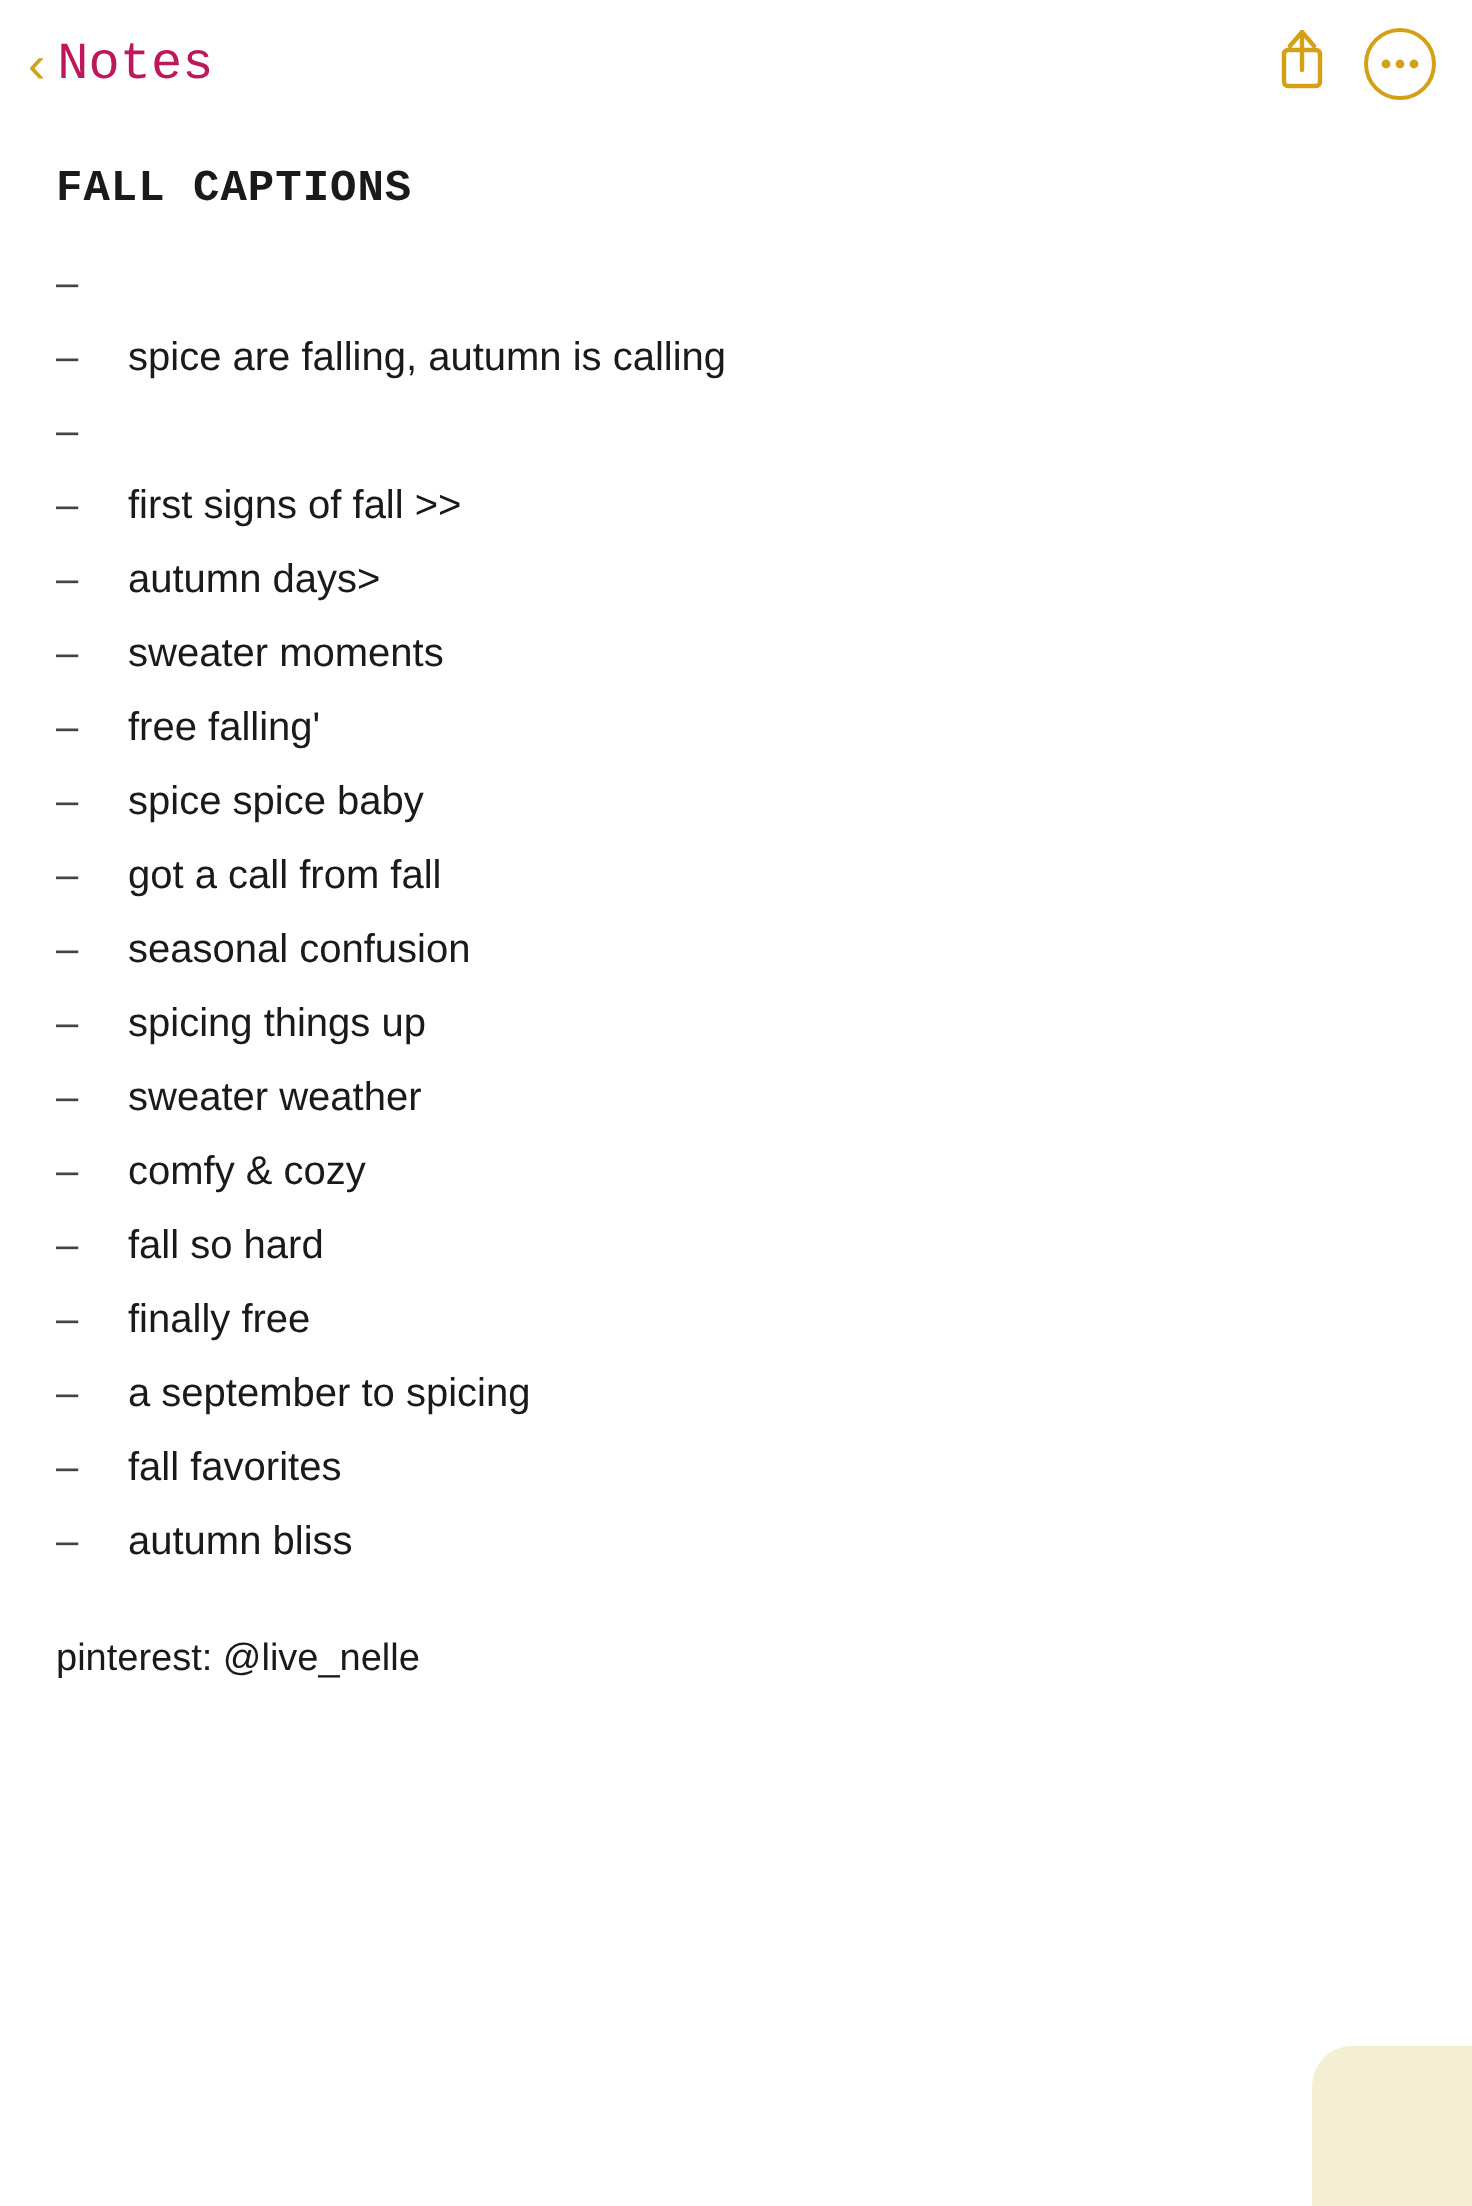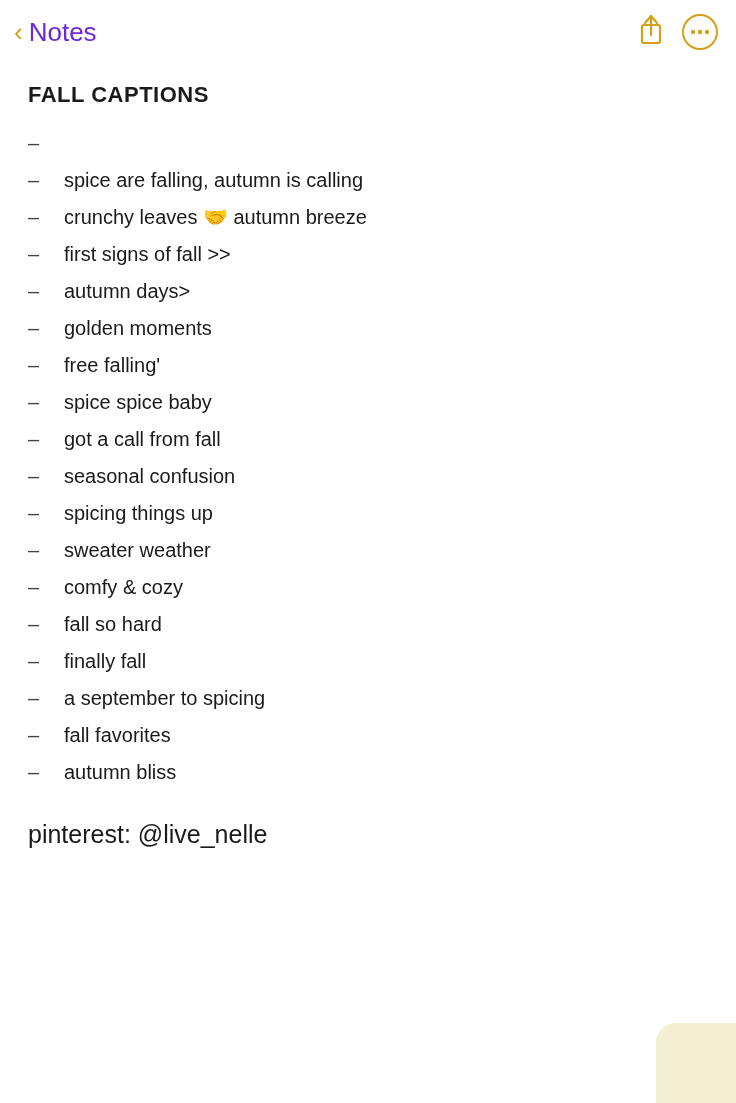--- a/index.html
+++ b/index.html
@@ -33,23 +33,24 @@
 
     .nav-back-chevron {
       color: #d4a017;
       font-size: 26px;
       font-weight: 300;
       line-height: 1;
       margin-right: 2px;
     }
 
     .nav-title {
-      color: #6d28d9;
+      color: #be185d;
       font-size: 26px;
       font-weight: 400;
+      font-family: Liberation Mono, monospace;
     }
 
     .nav-right {
       display: flex;
       align-items: center;
       gap: 18px;
     }
 
     .nav-icon {
       color: #d4a017;
@@ -74,20 +75,21 @@
     .note-content {
       padding: 22px 28px 40px 28px;
     }
 
     .note-title {
       font-size: 22px;
       font-weight: 800;
       color: #1a1a1a;
       margin-bottom: 18px;
       letter-spacing: 0.5px;
+      font-family: Liberation Mono, monospace;
     }
 
     .caption-list {
       list-style: none;
       padding: 0;
       margin: 0 0 30px 0;
     }
 
     .caption-list li {
       display: flex;
@@ -105,21 +107,21 @@
       font-size: 20px;
       margin-right: 6px;
       padding-top: 0;
     }
 
     .caption-text {
       flex: 1;
     }
 
     .pinterest-credit {
-      font-size: 25px;
+      font-size: 19px;
       color: #1a1a1a;
       margin-top: 10px;
     }
 
     
     .corner-accent {
       position: fixed;
       bottom: 0;
       right: 0;
       width: 80px;
@@ -164,33 +166,32 @@
 
   <li>
         <span class="dash">–</span>
       </li>
       <li>
         <span class="dash">–</span>
         <span class="caption-text">spice are falling, autumn is calling</span>
       </li>
       <li>
         <span class="dash">–</span>
-        <span class="caption-text">crunchy leaves 🤝 autumn breeze</span>
       </li>
       <li>
         <span class="dash">–</span>
         <span class="caption-text">first signs of fall &gt;&gt;</span>
       </li>
       <li>
         <span class="dash">–</span>
         <span class="caption-text">autumn days&gt;</span>
       </li>
       <li>
         <span class="dash">–</span>
-        <span class="caption-text">golden moments</span>
+        <span class="caption-text">sweater moments</span>
       </li>
       <li>
         <span class="dash">–</span>
         <span class="caption-text">free falling'</span>
       </li>
       <li>
         <span class="dash">–</span>
         <span class="caption-text">spice spice baby</span>
       </li>
       <li>
@@ -212,21 +213,21 @@
       <li>
         <span class="dash">–</span>
         <span class="caption-text">comfy &amp; cozy</span>
       </li>
       <li>
         <span class="dash">–</span>
         <span class="caption-text">fall so hard</span>
       </li>
       <li>
         <span class="dash">–</span>
-        <span class="caption-text">finally fall</span>
+        <span class="caption-text">finally free</span>
       </li>
       <li>
         <span class="dash">–</span>
         <span class="caption-text">a september to spicing</span>
       </li>
       <li>
         <span class="dash">–</span>
         <span class="caption-text">fall favorites</span>
       </li>
       <li>

